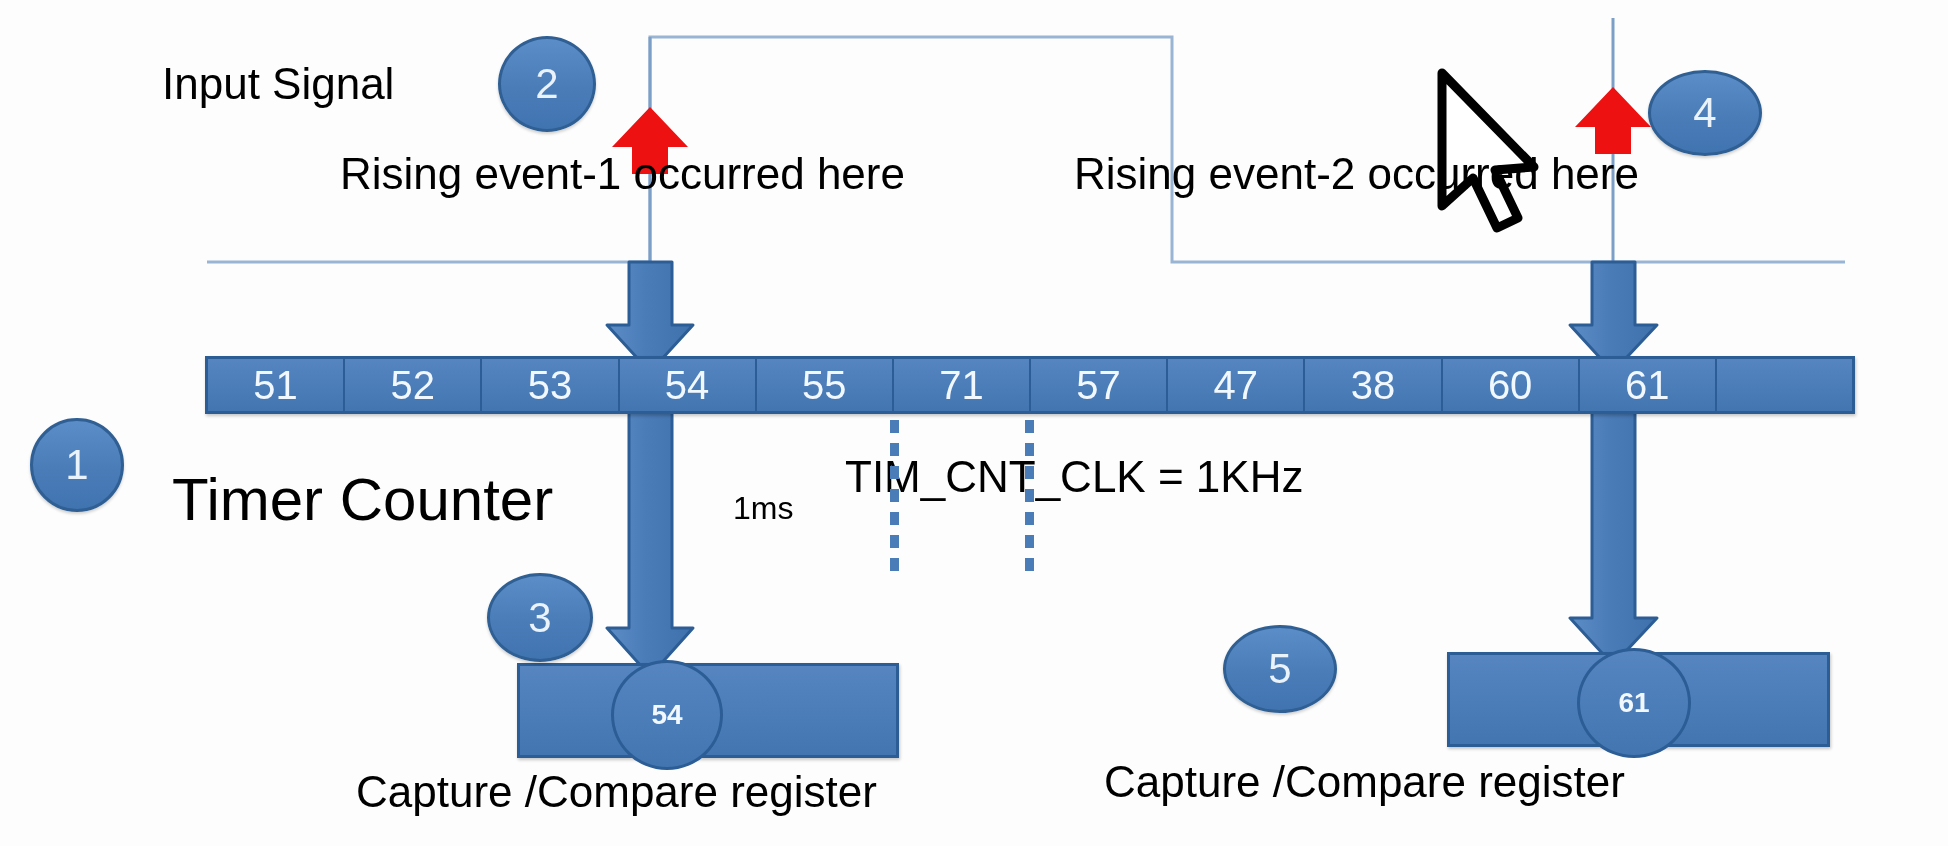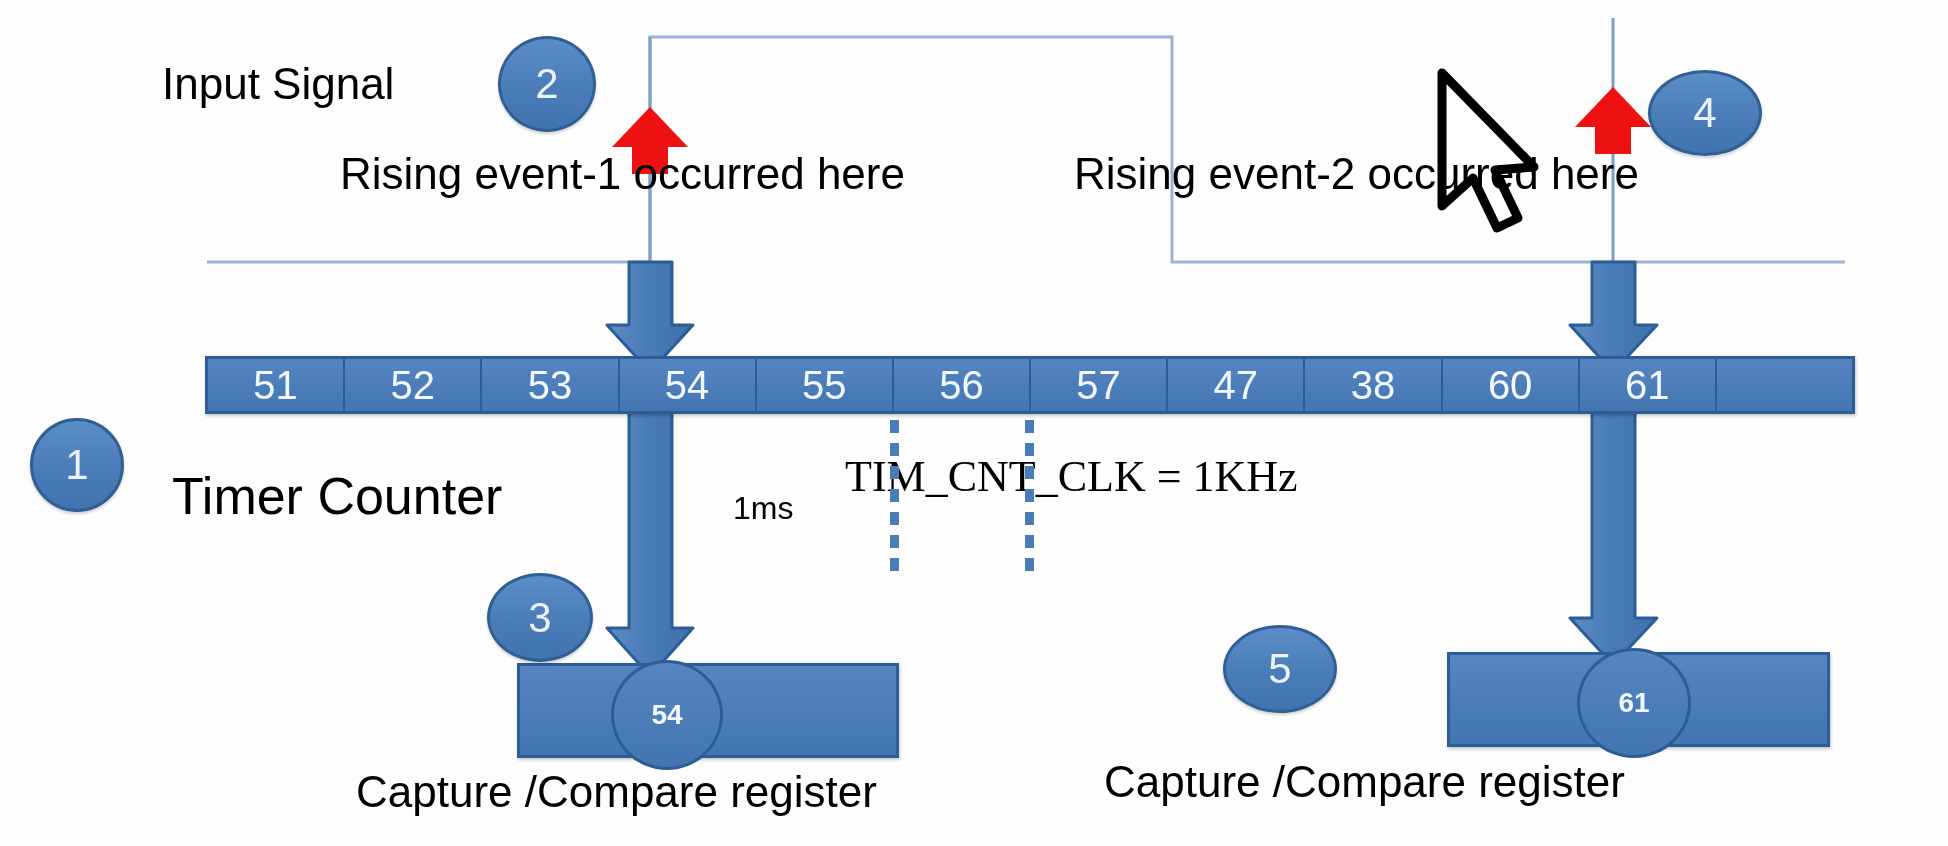--- a/index.html
+++ b/index.html
@@ -9,22 +9,22 @@
     background:#fdfdfd;
   }
   .stage{position:absolute;left:0;top:0;width:1948px;height:846px;}
   .abs{position:absolute;}
 
   
   .txt{color:#000000;white-space:nowrap;line-height:1;}
   #input-signal-label{left:162px;top:62px;font-size:44px;}
   #rising1-label{left:340px;top:152px;font-size:44px;}
   #rising2-label{left:1060px;top:152px;font-size:44px;margin-left:14px;}
-  #timer-counter-label{left:172px;top:470px;font-size:52px;}
-  #clk-label{left:845px;top:455px;font-size:44px;font-family:Liberation Serif, serif;}
+  #timer-counter-label{left:172px;top:470px;font-size:60px;}
+  #clk-label{left:845px;top:455px;font-size:44px;}
   #ms-label{left:733px;top:492px;font-size:32px;}
   #cap-left-label{left:356px;top:770px;font-size:44px;}
   #cap-right-label{left:1104px;top:760px;font-size:44px;}
 
   
   .badge{
     border-radius:50%;
     background:linear-gradient(180deg,#5b8dc8 0%,#4a7cb8 55%,#4074b0 100%);
     border:3px solid #2f5f93;
     box-shadow:0 2px 3px rgba(0,0,0,.18);
@@ -147,21 +147,21 @@
 
   <div class="abs dash" id="dash-left"></div>
   <div class="abs dash" id="dash-right"></div>
 
   <div class="abs" id="counter-bar">
       <div class="cell">51</div>
       <div class="cell">52</div>
       <div class="cell">53</div>
       <div class="cell">54</div>
       <div class="cell">55</div>
-      <div class="cell">56</div>
+      <div class="cell">71</div>
       <div class="cell">57</div>
       <div class="cell">47</div>
       <div class="cell">38</div>
       <div class="cell">60</div>
       <div class="cell">61</div>
       <div class="cell"></div>
     </div>
 
   <div class="abs reg-box" id="reg-left"></div>
   <div class="abs reg-ellipse" id="reg-left-value">54</div>

